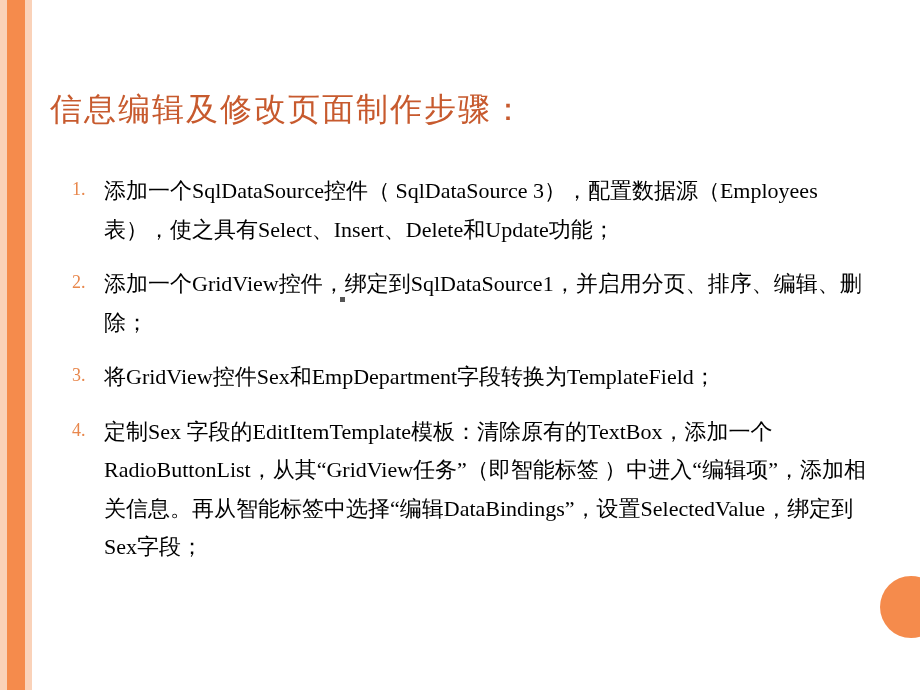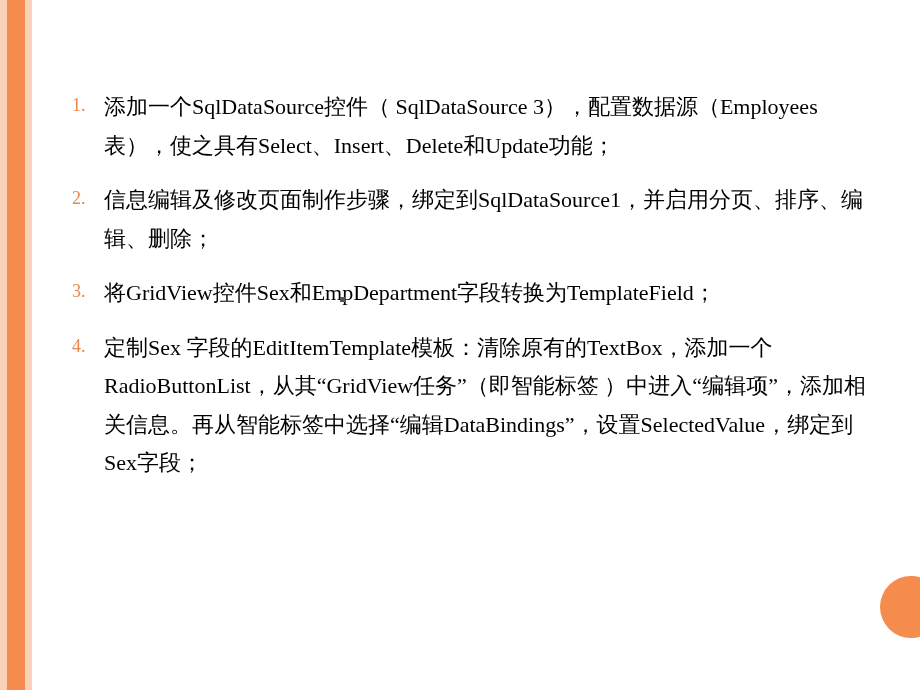--- a/index.html
+++ b/index.html
@@ -99,21 +99,22 @@
 <body>
 
 <div class="left-stripe">
   <div class="stripe-outer"></div>
   <div class="stripe-inner"></div>
 </div>
 
 <div class="circle-decoration"></div>
 
 <div class="content">
+  <h1 class="title">信息编辑及修改页面制作步骤：</h1>
   <ol class="list">
     <li class="list-item">添加一个SqlDataSource控件（ SqlDataSource 3），配置数据源（Employees表），使之具有Select、Insert、Delete和Update功能；</li>
-    <li class="list-item">信息编辑及修改页面制作步骤，绑定到SqlDataSource1，并启用分页、排序、编辑、删除；</li>
+    <li class="list-item">添加一个GridView控件，绑定到SqlDataSource1，并启用分页、排序、编辑、删除；</li>
     <li class="list-item">将GridView控件Sex和EmpDepartment字段转换为TemplateField；</li>
     <li class="list-item">定制Sex 字段的EditItemTemplate模板：清除原有的TextBox，添加一个RadioButtonList，从其“GridView任务”（即智能标签 ）中进入“编辑项”，添加相关信息。再从智能标签中选择“编辑DataBindings”，设置SelectedValue，绑定到Sex字段；</li>
   </ol>
 </div>
 
 <div class="cursor-dot"></div>
 
 </body></html>

